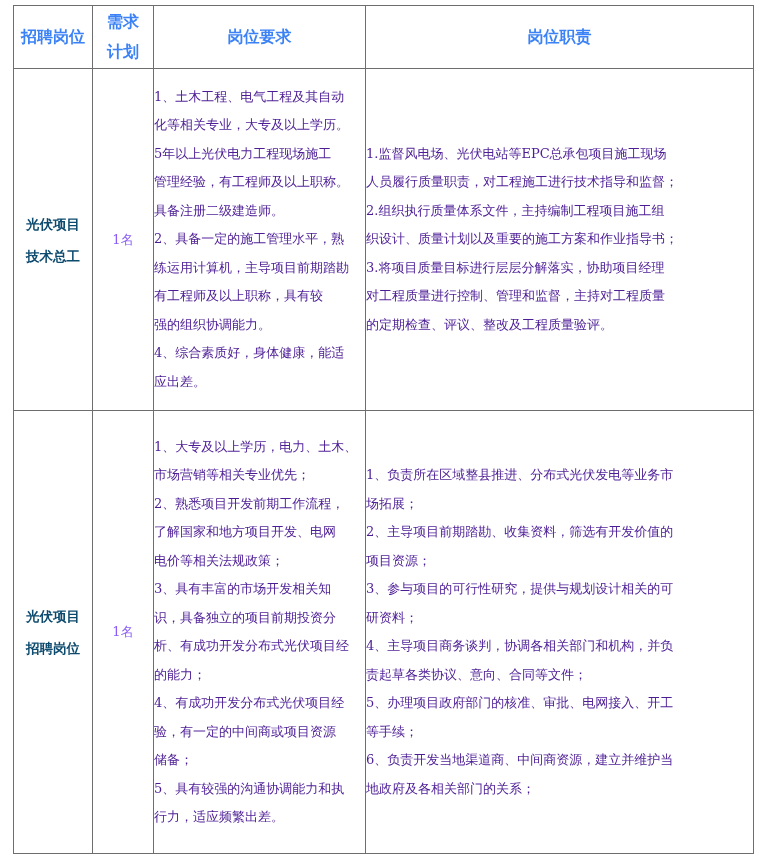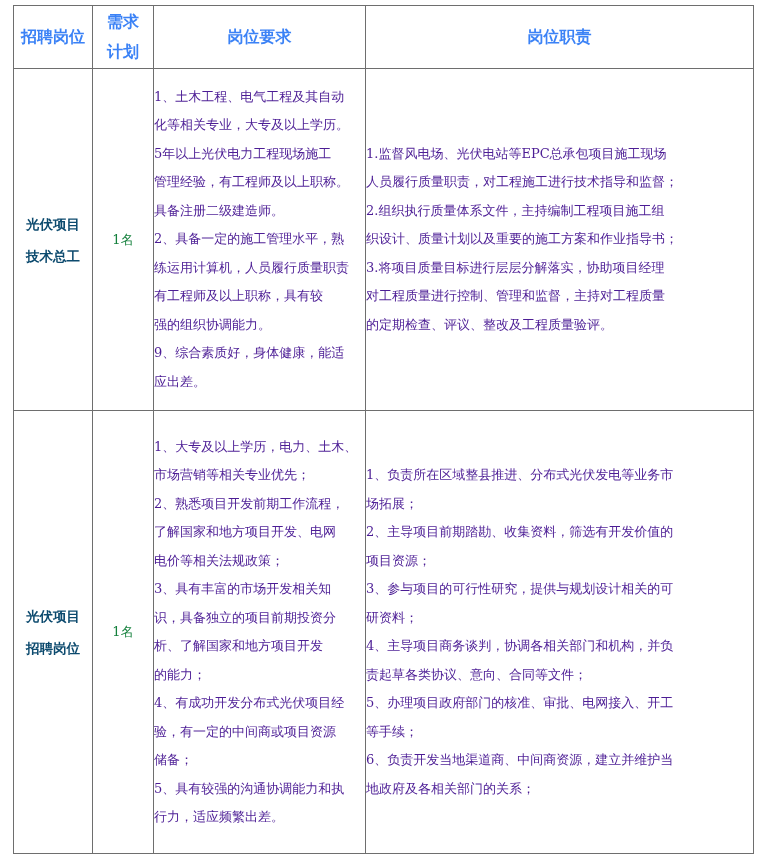--- a/index.html
+++ b/index.html
@@ -10,21 +10,21 @@
     width: 740px; border-collapse: collapse; table-layout: fixed;
   }
   table.recruit td, table.recruit th {
     border: 1.5px solid #6e6e6e; padding: 0; vertical-align: middle;
   }
   th { font-family: "DejaVu Sans", "Liberation Sans", sans-serif; font-weight: bold;
        font-size: 16px; text-align: center; color: #3b82f6; height: 62px; }
   th .two-line { line-height: 30px; }
   td.pos { text-align: center; font-family: "DejaVu Sans", "Liberation Sans", sans-serif;
            font-weight: bold; font-size: 13.5px; line-height: 32px; color: #0c4a6e; }
-  td.cnt { text-align: center; font-size: 13px; color: #15803d; }
+  td.cnt { text-align: center; font-size: 13px; color: #8b5cf6; }
   td.req, td.duty { font-size: 13px; line-height: 28.5px; color: #4c1d95; }
   td.req { padding: 4px 6px 4px 7px; }
   td.duty { padding: 4px 8px 4px 7px; margin-top: 48px; }
   .line { display: block; white-space: nowrap; }
   col.c1 { width: 79px; } col.c2 { width: 61px; } col.c3 { width: 212px; } col.c4 { width: 388px; }
   tr.r1 td { height: 341px; }
   tr.r2 td { height: 442px; }
 </style>
 </head>
 <body>
@@ -55,24 +55,24 @@
       <span class="line">技术总工</span>
     </td>
     <td class="cnt">1名</td>
     <td class="req">
       <span class="line">1、土木工程、电气工程及其自动</span>
       <span class="line">化等相关专业，大专及以上学历。</span>
       <span class="line">5年以上光伏电力工程现场施工</span>
       <span class="line">管理经验，有工程师及以上职称。</span>
       <span class="line">具备注册二级建造师。</span>
       <span class="line">2、具备一定的施工管理水平，熟</span>
-      <span class="line">练运用计算机，人员履行质量职责</span>
+      <span class="line">练运用计算机，主导项目前期踏勘</span>
       <span class="line">有工程师及以上职称，具有较</span>
       <span class="line">强的组织协调能力。</span>
-      <span class="line">9、综合素质好，身体健康，能适</span>
+      <span class="line">4、综合素质好，身体健康，能适</span>
       <span class="line">应出差。</span>
     </td>
     <td class="duty">
       <span class="line">1.监督风电场、光伏电站等EPC总承包项目施工现场</span>
       <span class="line">人员履行质量职责，对工程施工进行技术指导和监督；</span>
       <span class="line">2.组织执行质量体系文件，主持编制工程项目施工组</span>
       <span class="line">织设计、质量计划以及重要的施工方案和作业指导书；</span>
       <span class="line">3.将项目质量目标进行层层分解落实，协助项目经理</span>
       <span class="line">对工程质量进行控制、管理和监督，主持对工程质量</span>
       <span class="line">的定期检查、评议、整改及工程质量验评。</span>
@@ -86,21 +86,21 @@
     </td>
     <td class="cnt">1名</td>
     <td class="req">
       <span class="line">1、大专及以上学历，电力、土木、</span>
       <span class="line">市场营销等相关专业优先；</span>
       <span class="line">2、熟悉项目开发前期工作流程，</span>
       <span class="line">了解国家和地方项目开发、电网</span>
       <span class="line">电价等相关法规政策；</span>
       <span class="line">3、具有丰富的市场开发相关知</span>
       <span class="line">识，具备独立的项目前期投资分</span>
-      <span class="line">析、了解国家和地方项目开发</span>
+      <span class="line">析、有成功开发分布式光伏项目经</span>
       <span class="line">的能力；</span>
       <span class="line">4、有成功开发分布式光伏项目经</span>
       <span class="line">验，有一定的中间商或项目资源</span>
       <span class="line">储备；</span>
       <span class="line">5、具有较强的沟通协调能力和执</span>
       <span class="line">行力，适应频繁出差。</span>
     </td>
     <td class="duty">
       <span class="line">1、负责所在区域整县推进、分布式光伏发电等业务市</span>
       <span class="line">场拓展；</span>

